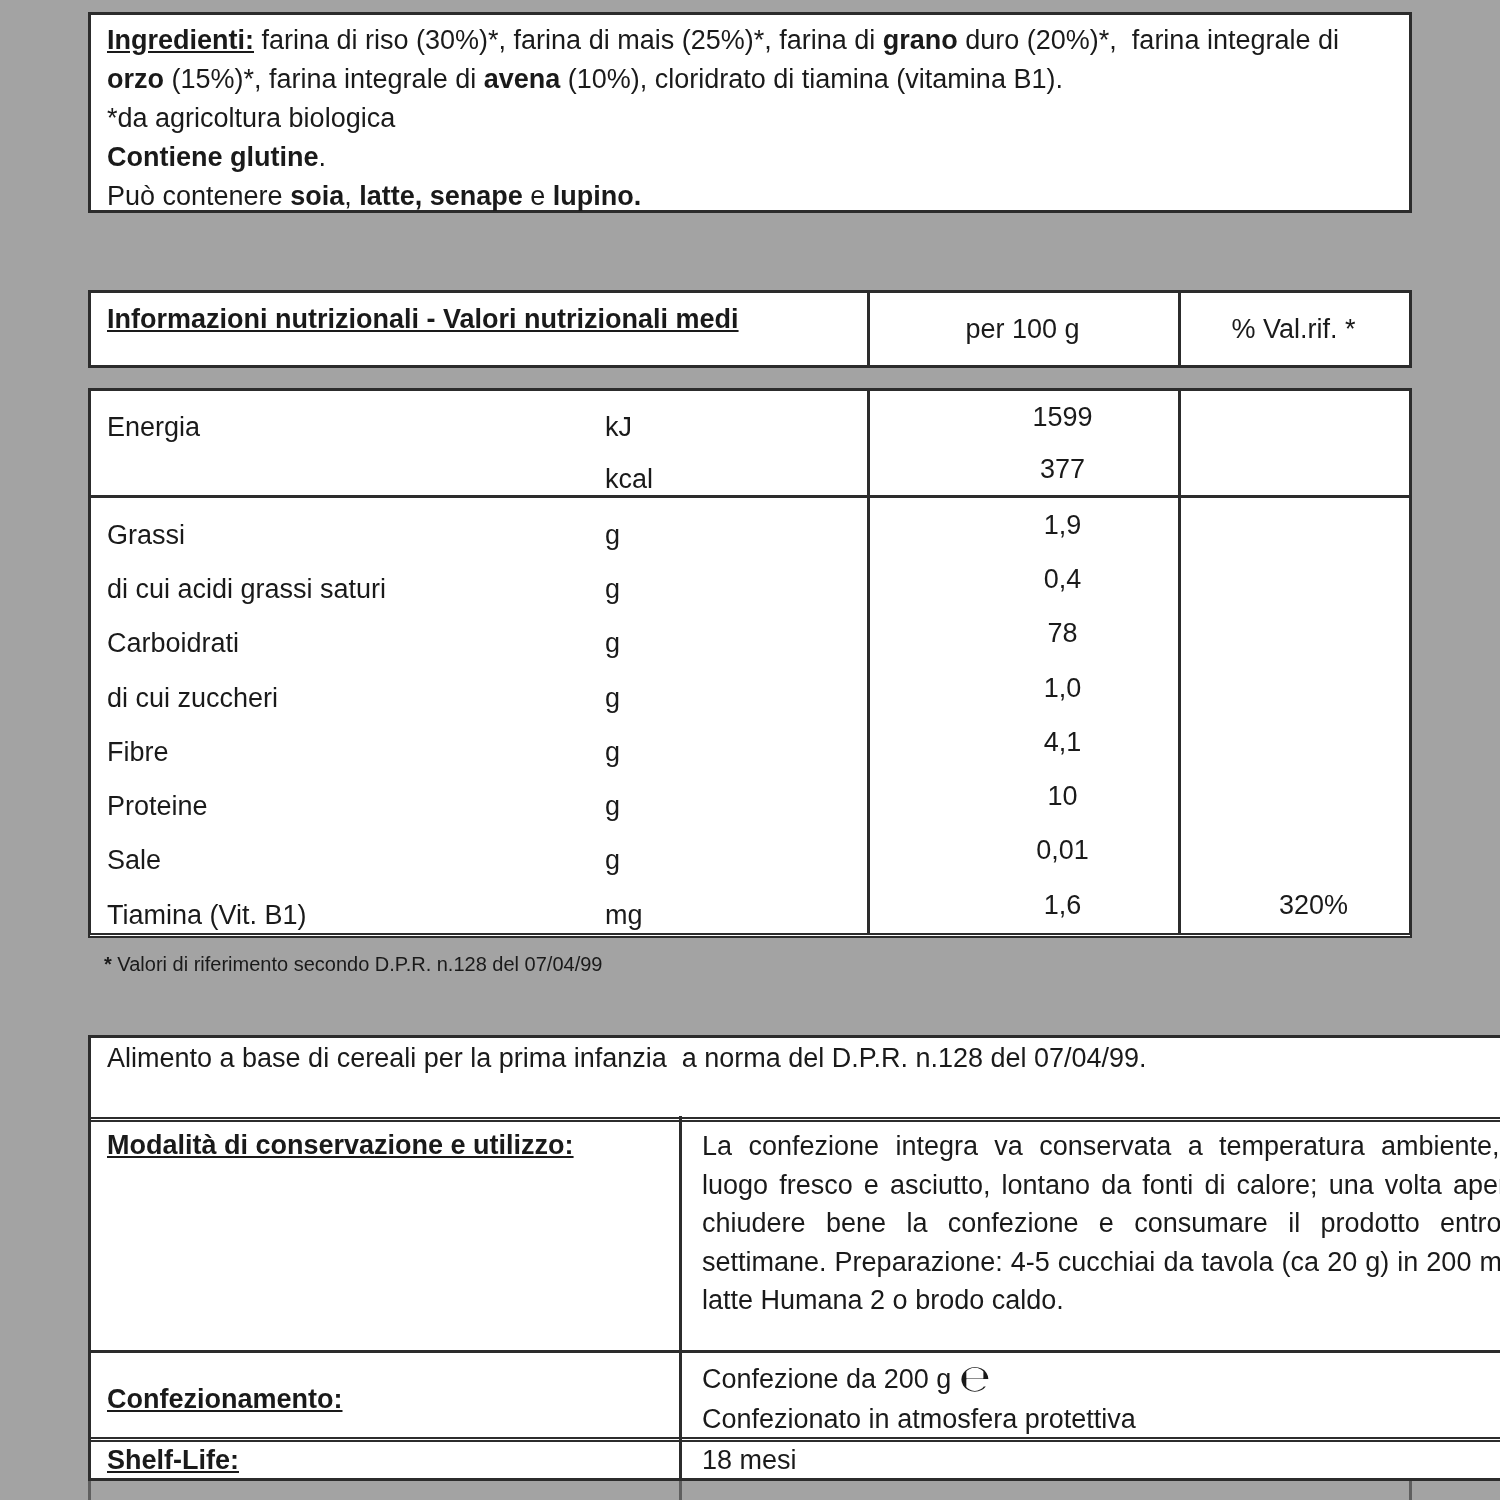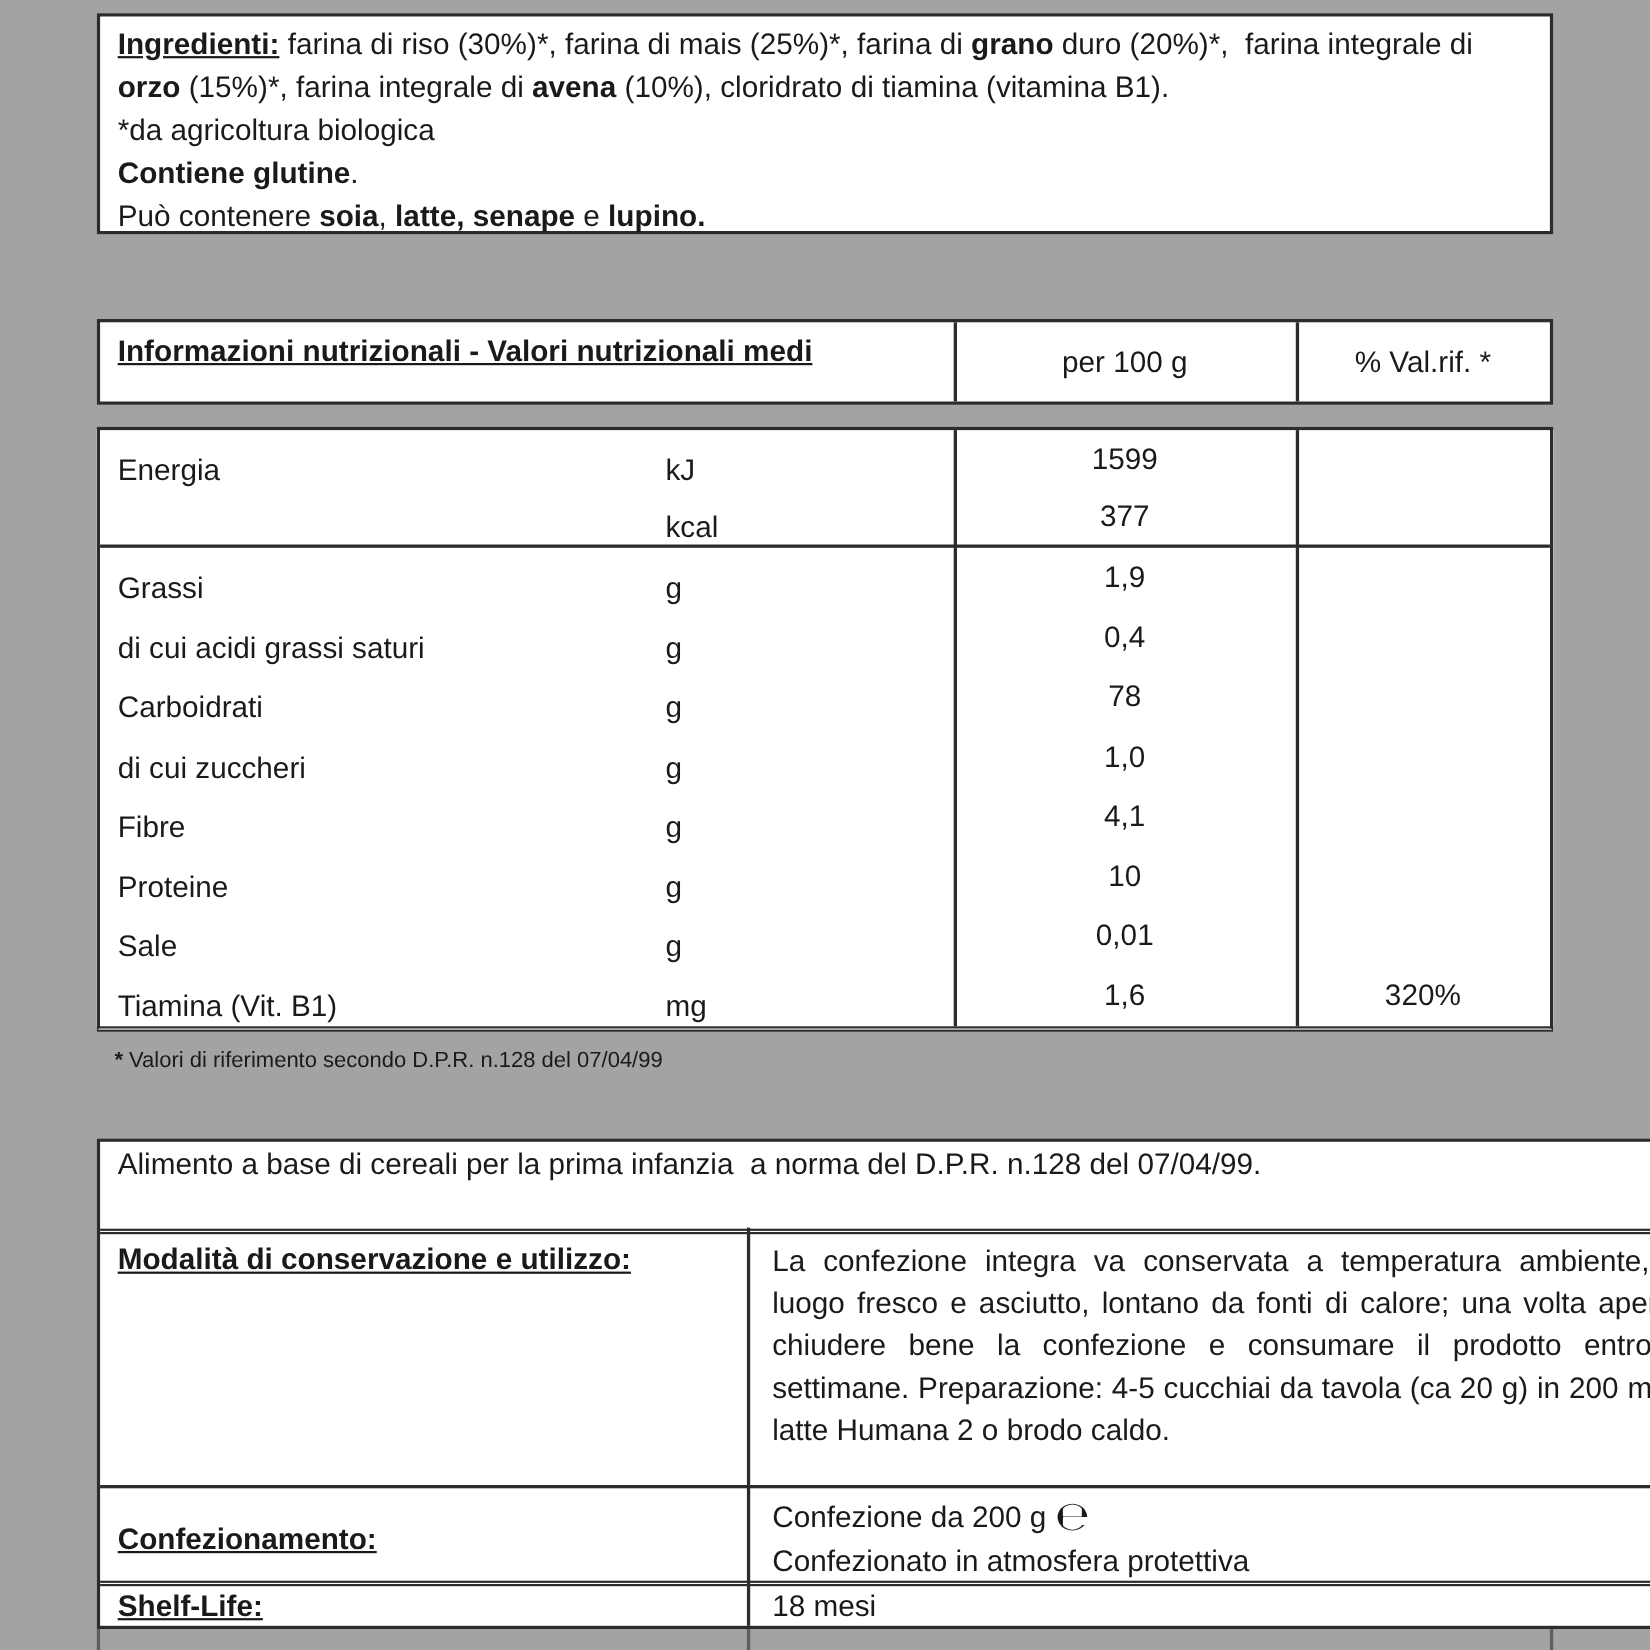--- a/index.html
+++ b/index.html
@@ -24,21 +24,21 @@
   .v1{left:776px;} .v2{left:1087px;}
 
   
   .nut-main{left:88px;top:388px;width:1324px;height:550px;border-bottom:5px double #2c2c2c;
             display:flex;flex-direction:column;}
   .nrow{display:flex;align-items:center;position:relative;height:54.3px;flex:0 0 auto;}
   .nrow-sm{height:52px;}
   .nc1{width:776px;position:relative;display:flex;align-items:center;height:100%;margin-top:20px;}
   .nc1 .lab{padding-left:16px;}
   .nc1 .unit{position:absolute;left:514px;}
-  .nc2{width:311px;text-align:center;}
+  .nc2{width:311px;text-align:center;margin-left:40px;}
   .nc3{flex:1;text-align:center;}
   .ndiv{border-top:3px solid #2c2c2c;height:0;flex:0 0 auto;}
 
   
   .footnote{position:absolute;left:104px;top:953px;font-size:20px;white-space:pre-wrap;}
 
   
   .info{left:88px;top:1035px;width:1472px;height:446px;display:flex;flex-direction:column;}
   .intro{height:78px;flex:0 0 auto;padding:1px 0 0 16px;line-height:38px;}
   .intro div{white-space:pre-wrap;}

